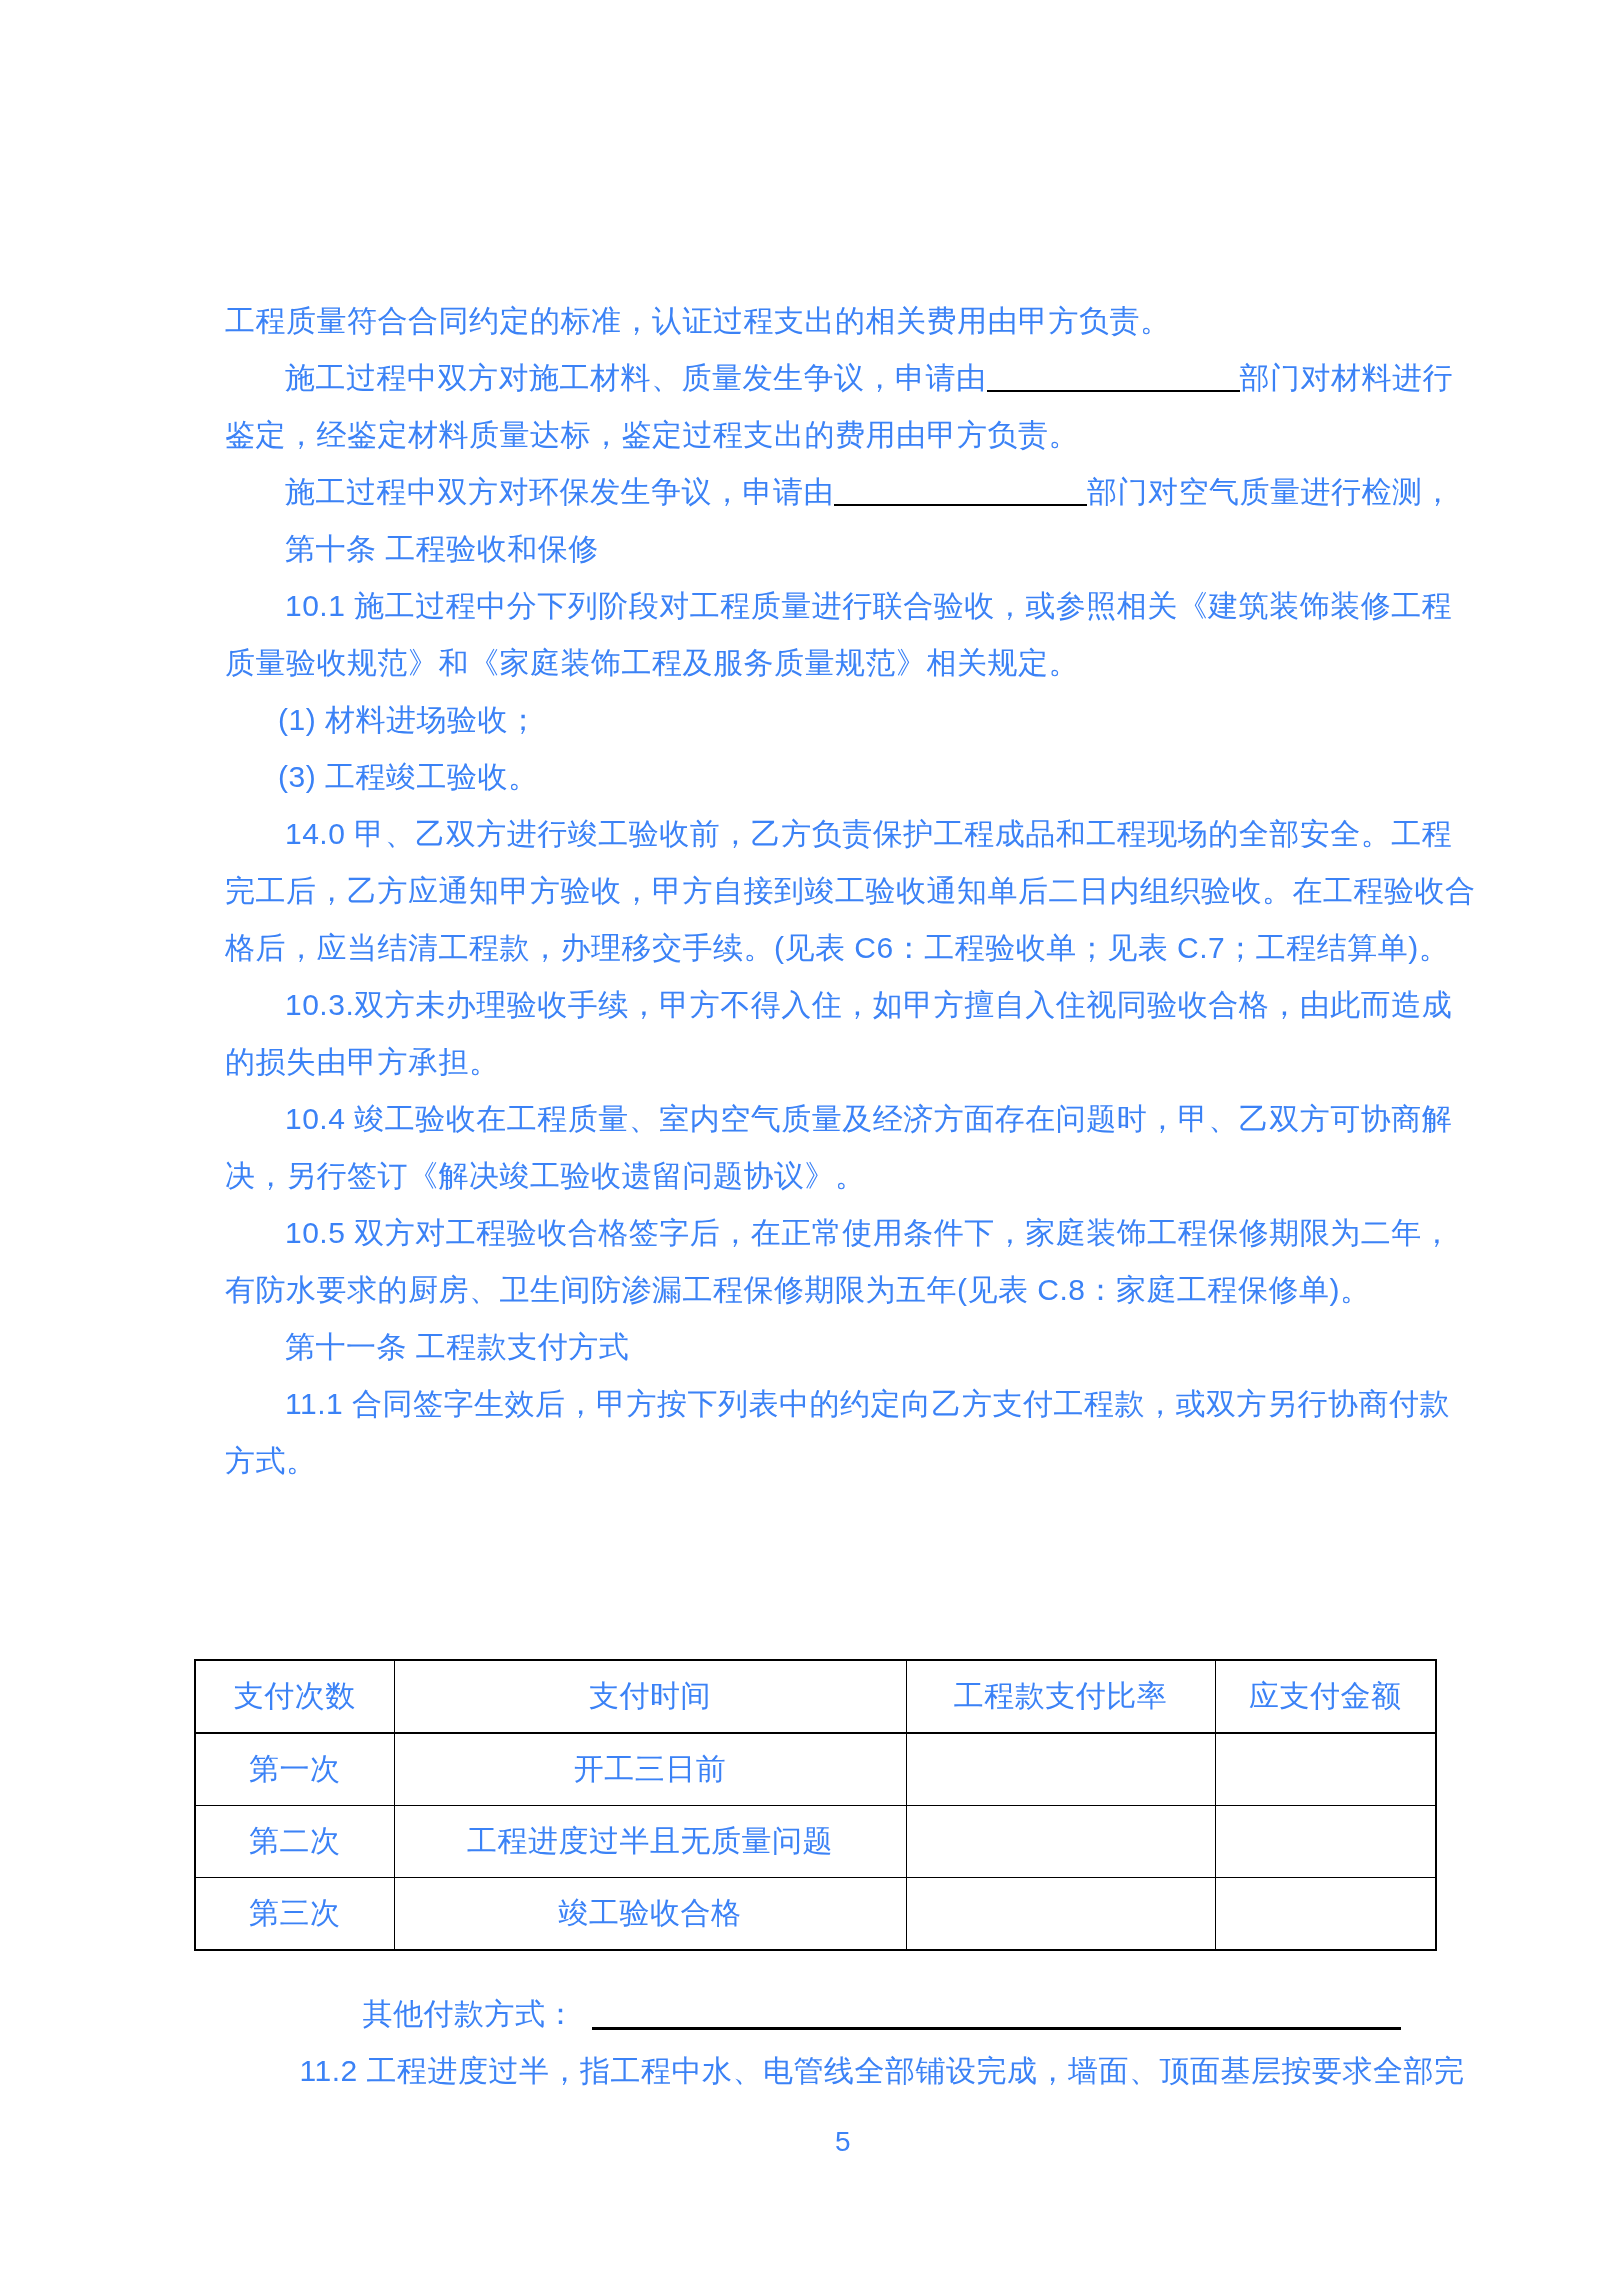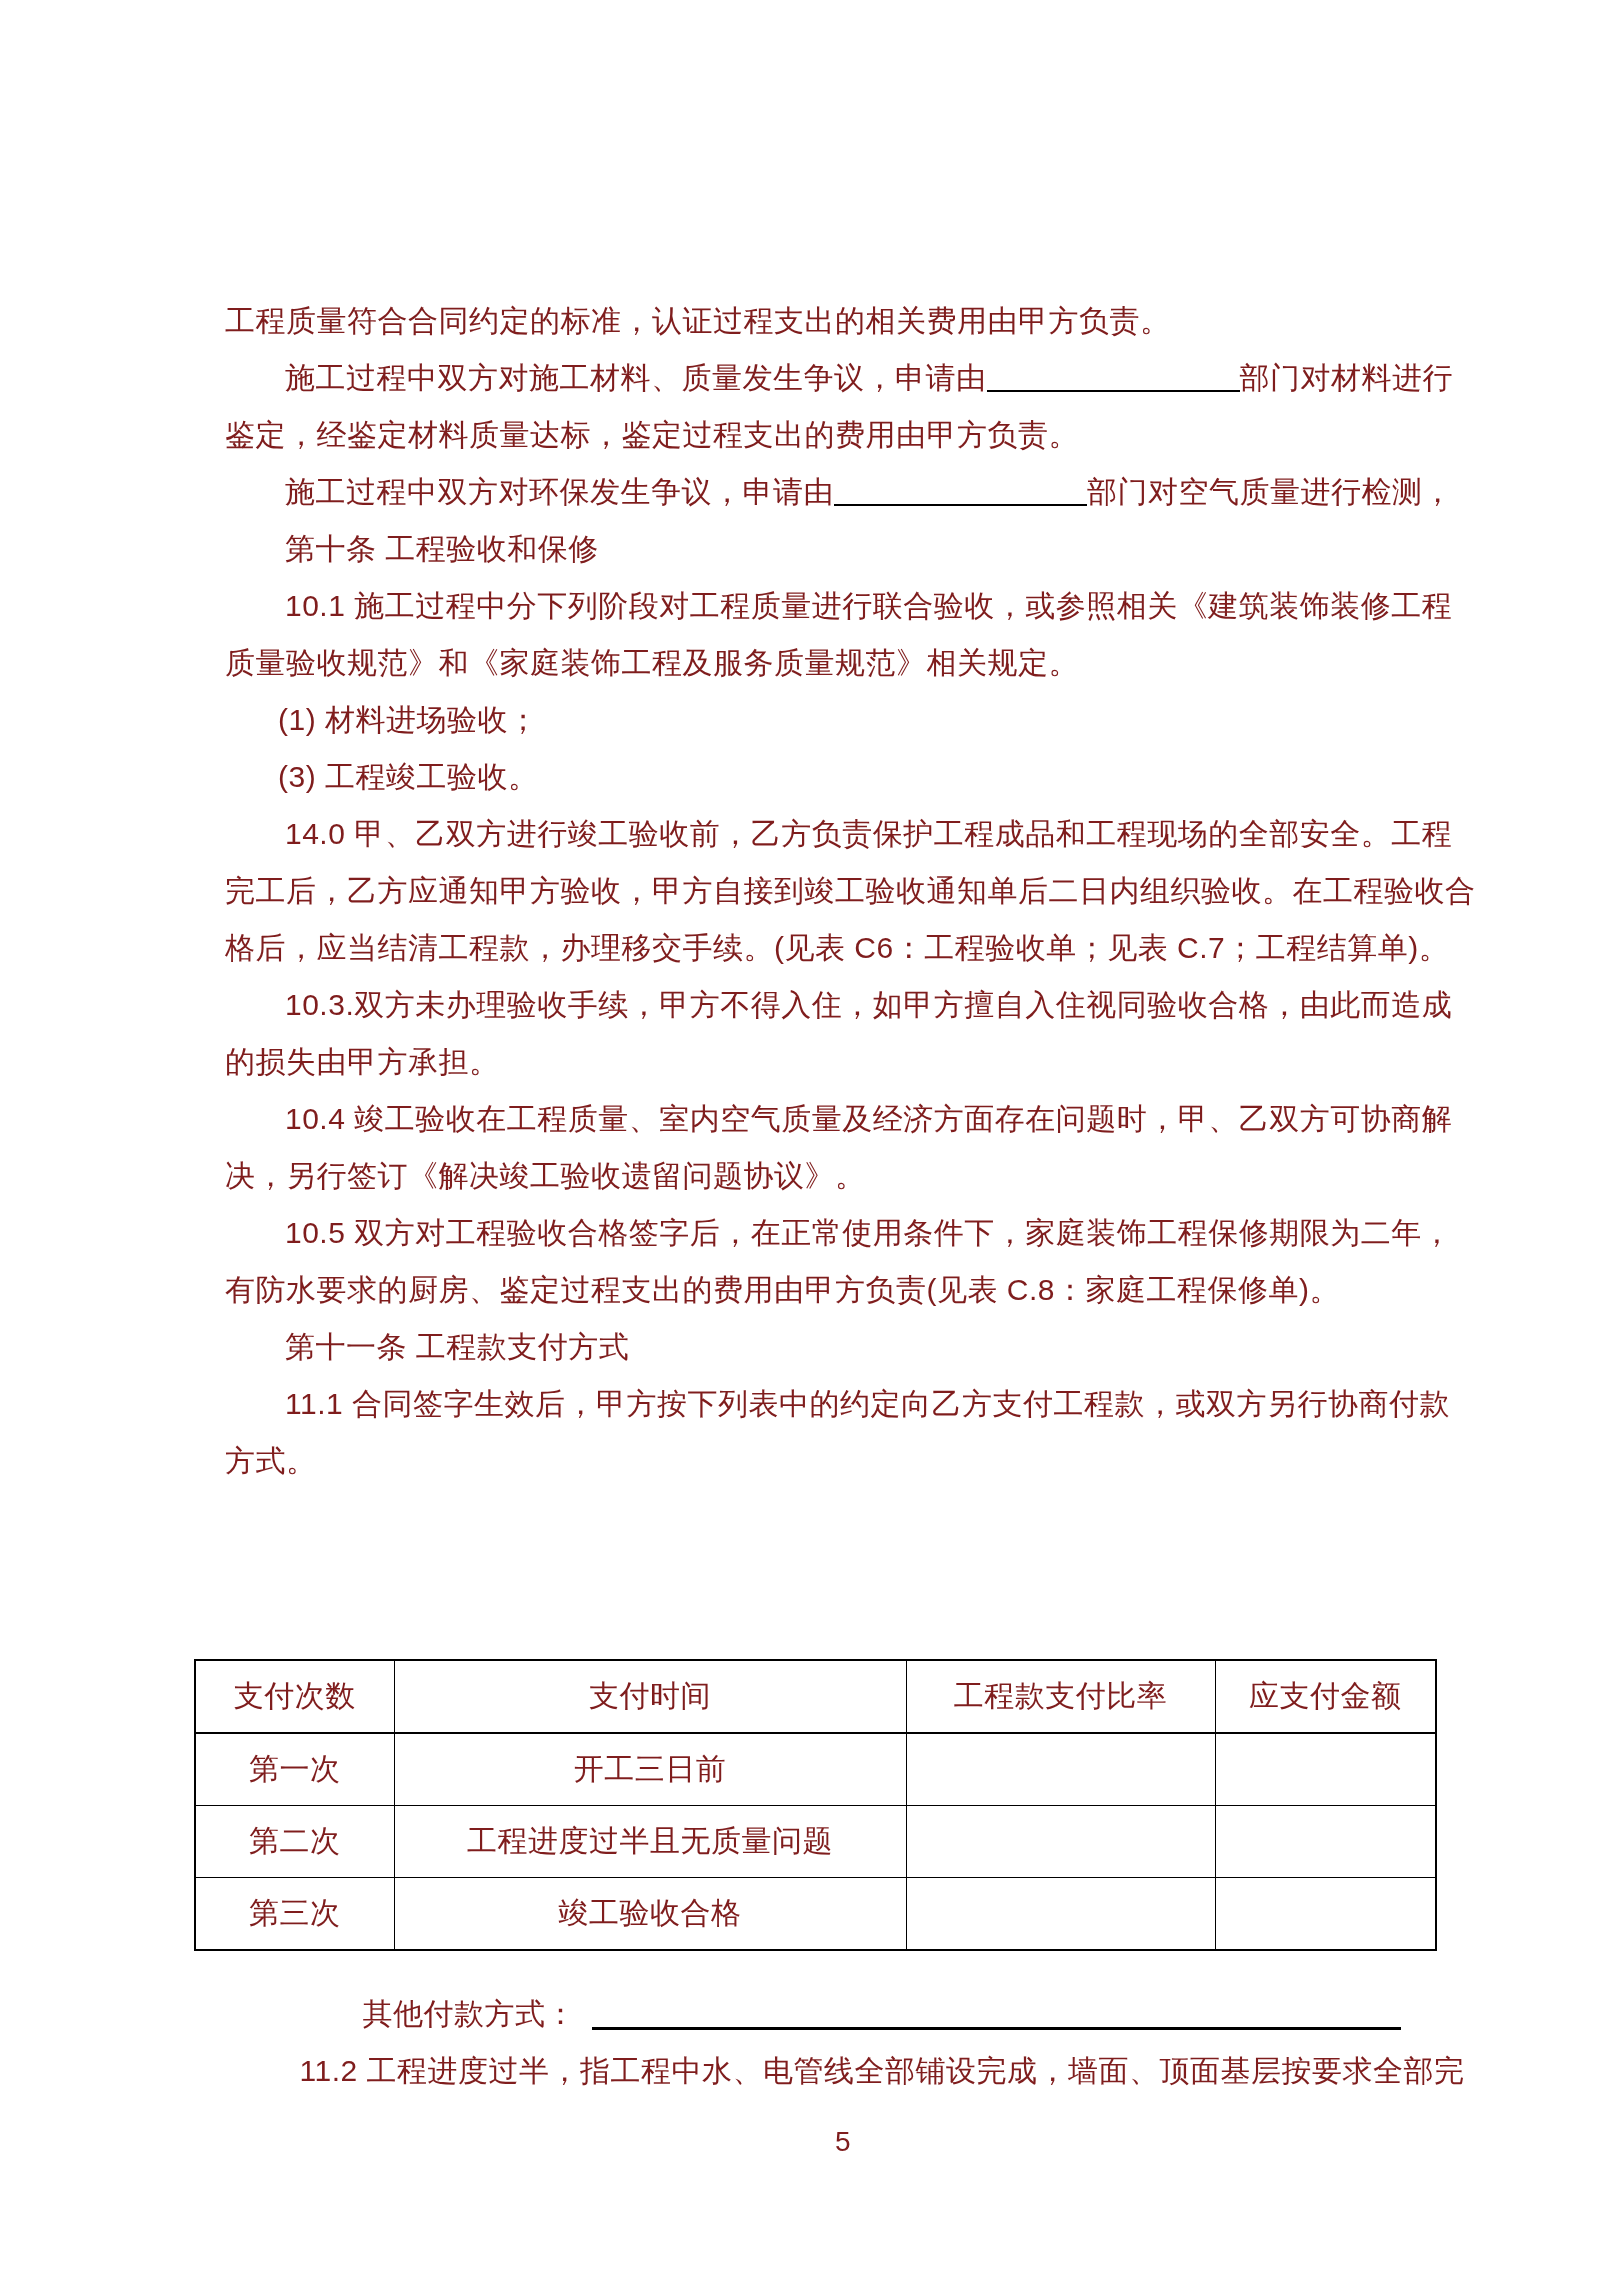--- a/index.html
+++ b/index.html
@@ -5,21 +5,21 @@
   html, body {
     margin: 0;
     padding: 0;
     background: #ffffff;
   }
   .page {
     position: relative;
     width: 1623px;
     height: 2294px;
     background: #ffffff;
-    color: #7f1d1d;
+    color: #3b82f6;
     font-family: "Liberation Sans", sans-serif;
     overflow: hidden;
   }
   .text-block {
     position: absolute;
     left: 225px;
     width: 1273px;
   }
   #text-top { top: 292px; }
   #text-bottom { top: 1985px; text-align: center; }
@@ -87,21 +87,21 @@
       <div class="line" style="padding-left: 53px;"><span>(1) 材料进场验收；</span></div>
       <div class="line" style="padding-left: 53px;"><span>(3) 工程竣工验收。</span></div>
       <div class="line" style="padding-left: 60px;"><span>14.0 甲、乙双方进行竣工验收前，乙方负责保护工程成品和工程现场的全部安全。工程</span></div>
       <div class="line" style="padding-left: 0px;"><span>完工后，乙方应通知甲方验收，甲方自接到竣工验收通知单后二日内组织验收。在工程验收合</span></div>
       <div class="line" style="padding-left: 0px;"><span>格后，应当结清工程款，办理移交手续。(见表 C6：工程验收单；见表 C.7；工程结算单)。</span></div>
       <div class="line" style="padding-left: 60px;"><span>10.3.双方未办理验收手续，甲方不得入住，如甲方擅自入住视同验收合格，由此而造成</span></div>
       <div class="line" style="padding-left: 0px;"><span>的损失由甲方承担。</span></div>
       <div class="line" style="padding-left: 60px;"><span>10.4 竣工验收在工程质量、室内空气质量及经济方面存在问题时，甲、乙双方可协商解</span></div>
       <div class="line" style="padding-left: 0px;"><span>决，另行签订《解决竣工验收遗留问题协议》。</span></div>
       <div class="line" style="padding-left: 60px;"><span>10.5 双方对工程验收合格签字后，在正常使用条件下，家庭装饰工程保修期限为二年，</span></div>
-      <div class="line" style="padding-left: 0px;"><span>有防水要求的厨房、鉴定过程支出的费用由甲方负责(见表 C.8：家庭工程保修单)。</span></div>
+      <div class="line" style="padding-left: 0px;"><span>有防水要求的厨房、卫生间防渗漏工程保修期限为五年(见表 C.8：家庭工程保修单)。</span></div>
       <div class="line" style="padding-left: 60px;"><span>第十一条 工程款支付方式</span></div>
       <div class="line" style="padding-left: 60px;"><span>11.1 合同签字生效后，甲方按下列表中的约定向乙方支付工程款，或双方另行协商付款</span></div>
       <div class="line" style="padding-left: 0px;"><span>方式。</span></div>
     </div>
 
   <table class="pay-table">
     <colgroup id="pt-cols">
         <col style="width: 199px;">
         <col style="width: 512px;">
         <col style="width: 309px;">

